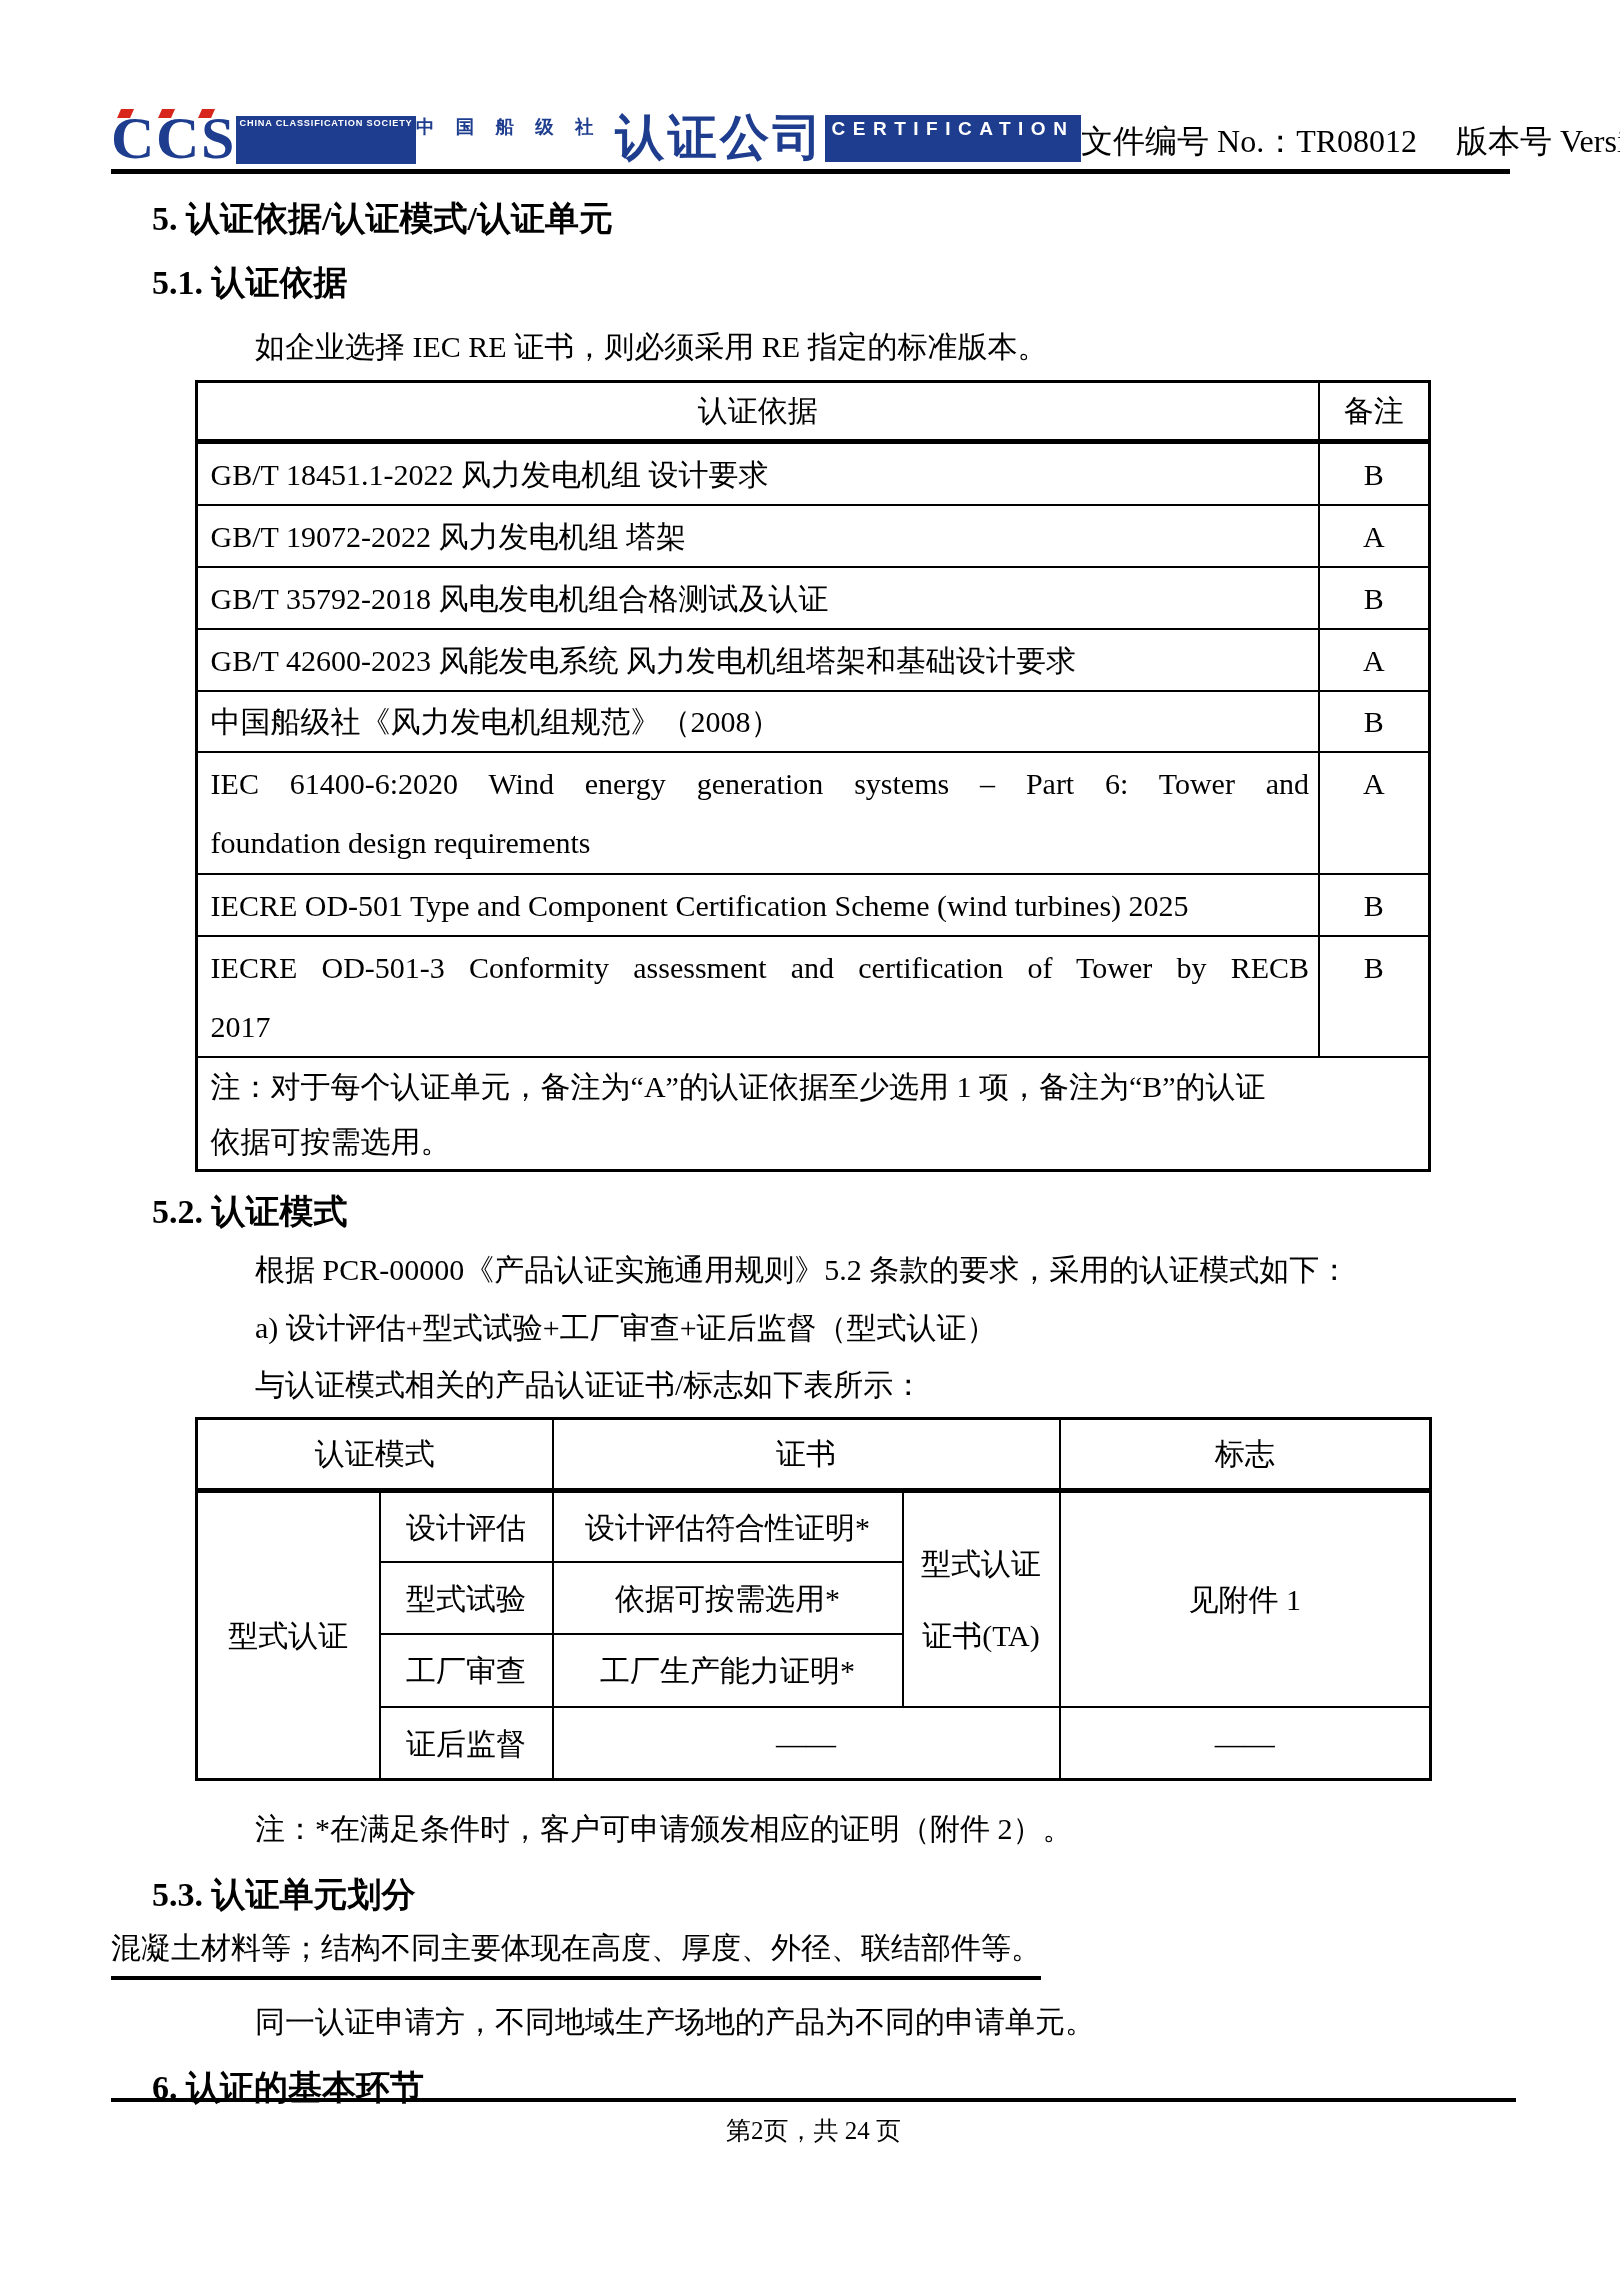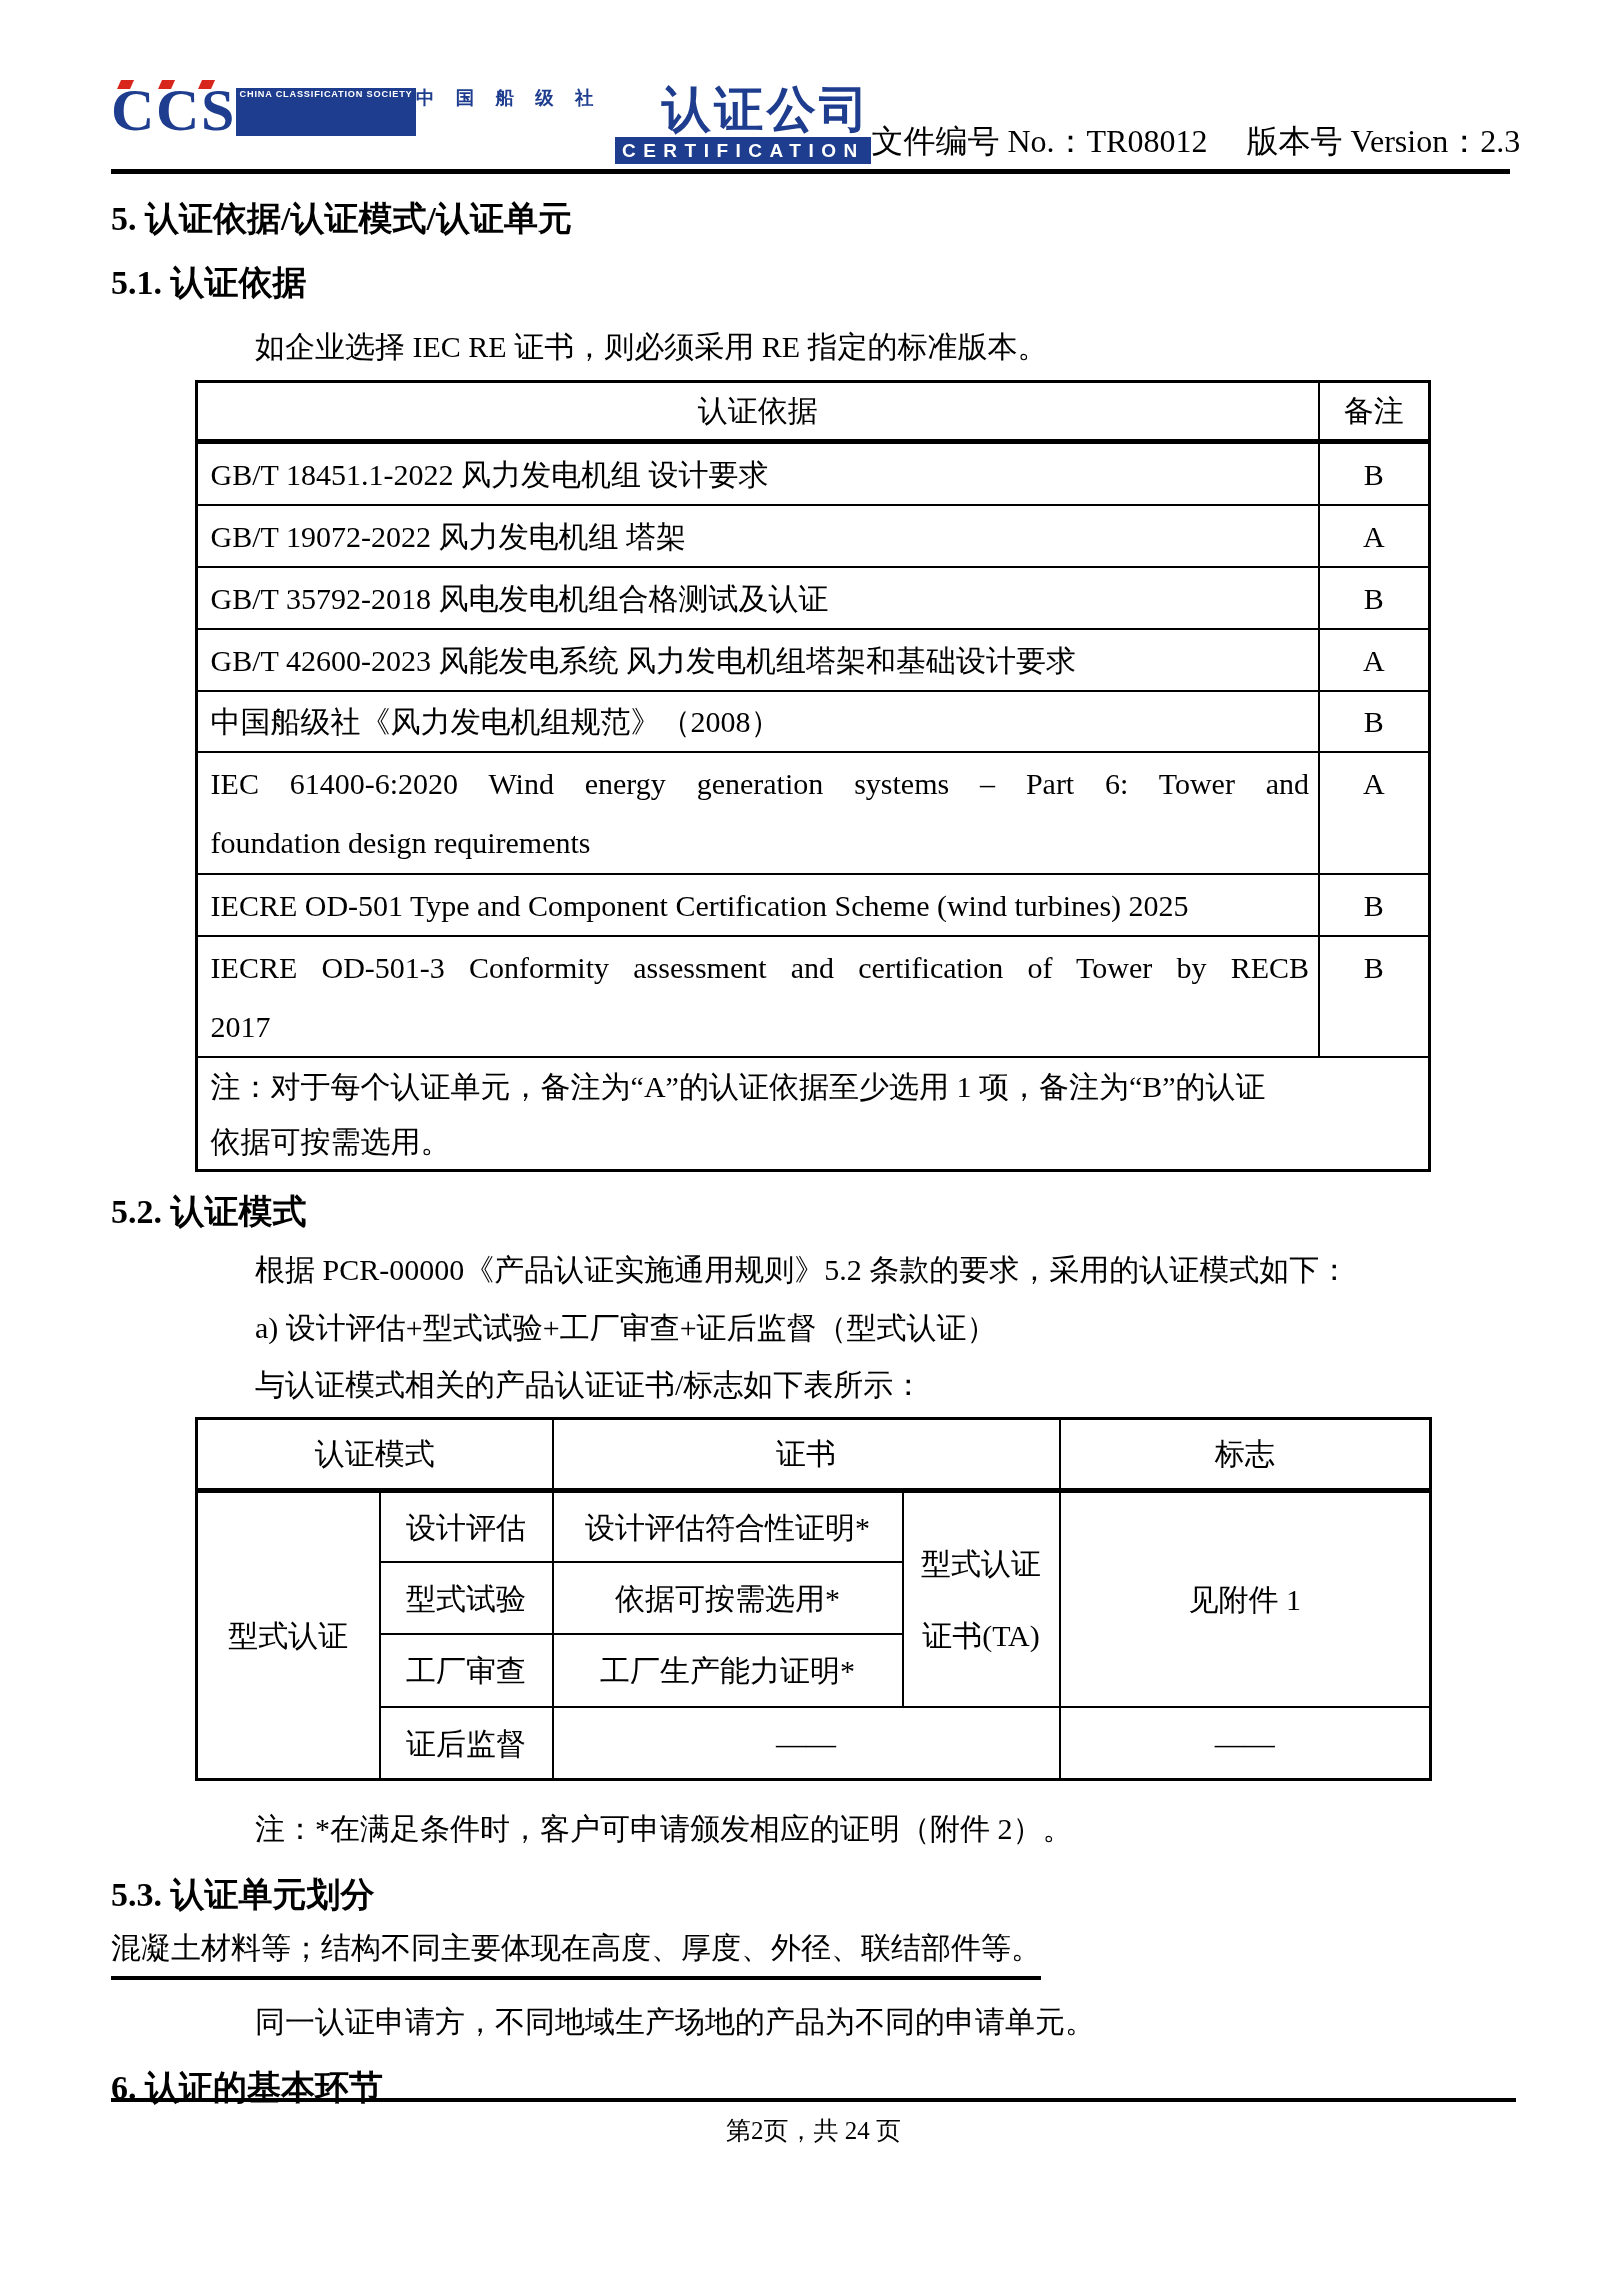--- a/index.html
+++ b/index.html
@@ -21,31 +21,31 @@
     position:relative;
     font-family:"Liberation Serif","DejaVu Serif",serif;
     font-weight:bold; font-size:60px; line-height:52px;
     color:#1e3d8f; letter-spacing:1.7px;
   }
   .red-flag { position:absolute; width:13.4px; height:9.2px; background:#d9261c; transform:skewX(-24deg); top:-3.4px; }
   .red-flag.f1 { left:8.4px; } .red-flag.f2 { left:49px; } .red-flag.f3 { left:89px; }
   .soc-bar { margin-top:4.2px; background:#1e3d8f; color:#fff; font-family:"Liberation Sans","DejaVu Sans",sans-serif;
     font-size:9.2px; font-weight:bold; letter-spacing:0.8px; padding:1.7px 3.4px; text-align:center; white-space:nowrap; }
   .soc-cn { color:#1e3d8f; font-size:18.4px; font-weight:bold; letter-spacing:8.4px; margin-top:1.7px; text-align:right; white-space:nowrap; }
-  .logo-right { display:flex; flex-direction:column;align-items:flex-end; }
+  .logo-right { display:flex; flex-direction:row; }
   .logo-cn { color:#1e3d8f; font-family:"Liberation Sans","DejaVu Sans",sans-serif;
     font-weight:bold; font-size:49px; line-height:50px; letter-spacing:3.4px; white-space:nowrap; }
   .cert-bar { margin-top:3.4px; background:#1e3d8f; color:#fff; font-family:"Liberation Sans","DejaVu Sans",sans-serif;
     font-size:19px; font-weight:bold; letter-spacing:7.5px; padding:2.5px 6.7px; text-align:center; white-space:nowrap; }
   .doc-meta { font-size:32px; line-height:39px; white-space:nowrap; padding-bottom:3.4px; }
   .doc-meta .gap { display:inline-block; width:39px; }
   .header-rule { margin:5px 111px 0 111px; border-top:5px solid #000; }
   
   .content { margin:0 111px 0 111px; }
-  .h-sec { font-size:34px; font-weight:bold; line-height:42px; }
+  .h-sec { font-size:34px; font-weight:bold; line-height:42px;margin-left:41px; }
   .h-s5  { margin-top:23.5px; }
   .h-s51 { margin-top:22px; }
   .h-s52 { margin-top:18.4px; }
   .h-s53 { margin-top:25px; }
   .h-s6  { margin-top:25px; }
   .para { font-size:30px; line-height:40px; text-indent:144px; }
   .p-intro { margin-top:23.5px; }
   .p-521  { margin-top:17px; }
   .p-a    { margin-top:18.4px; }
   .p-522  { margin-top:17px; }

